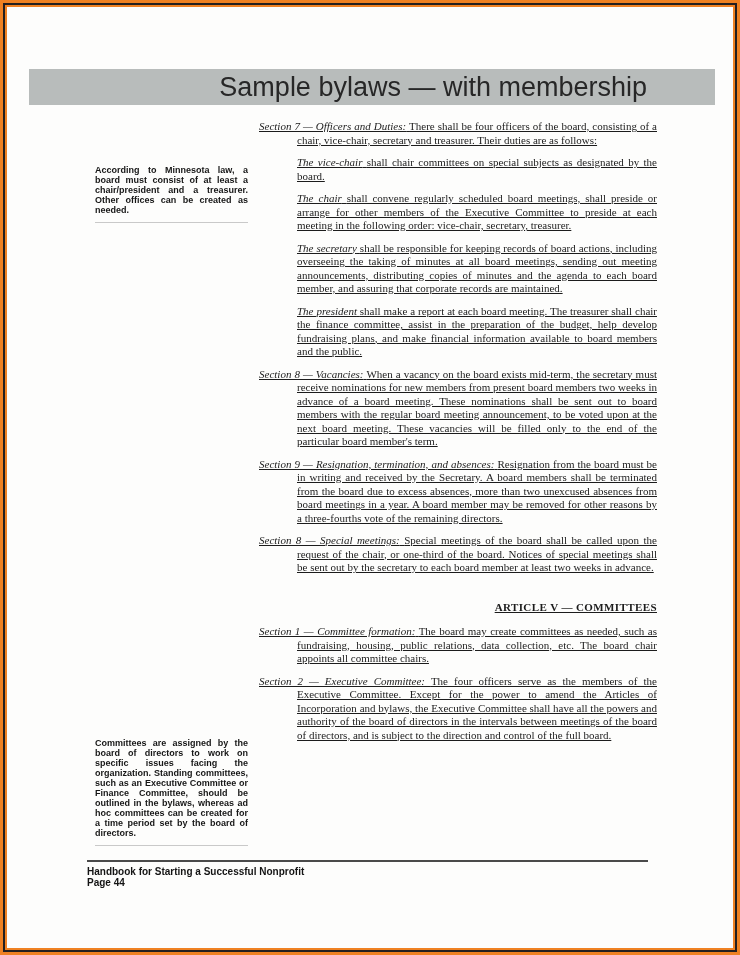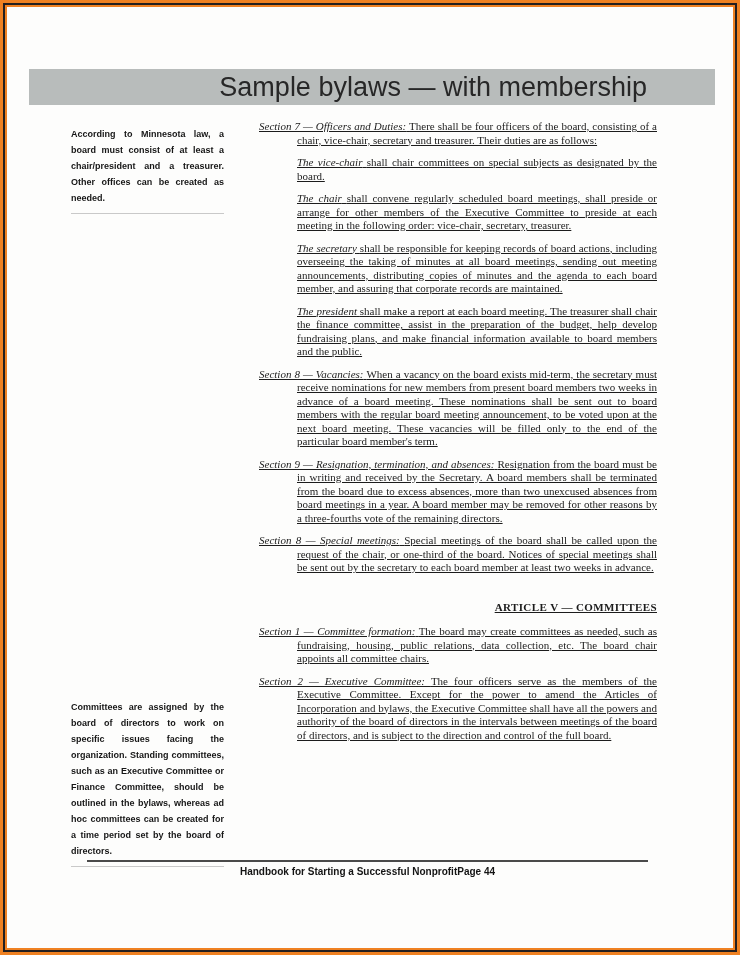--- a/index.html
+++ b/index.html
@@ -21,24 +21,24 @@
     box-sizing:border-box;background:#b8bcbb;
     display:flex;align-items:center;justify-content:flex-end;
     padding-right:68px;
     text-align:center;
   }
   .page-title{
     font-family:"Liberation Sans","DejaVu Sans",sans-serif;
     font-size:27px;color:#272727;letter-spacing:0px;white-space:nowrap;
   }
   .margin-note{
-    position:absolute;left:64px;width:153px;
+    position:absolute;left:88px;width:153px;
     font-family:"Liberation Sans","DejaVu Sans",sans-serif;
-    font-size:9px;line-height:16px;font-weight:bold;color:#161616;
-    text-align:justify;padding-bottom:7px;border-bottom:1px solid #c9c9c9;
+    font-size:9px;line-height:10px;font-weight:bold;color:#161616;
+    text-align:justify;padding-bottom:7px;border-bottom:1px solid #c9c9c9;margin-top:39px;
   }
   .note-1{top:119px;}
   .note-2{top:692px;}
   .main-column{
     position:absolute;left:252px;top:113px;width:398px;
     font-size:11px;line-height:13.5px;color:#1c1c1c;text-decoration:underline;
   }
   .sec{
     margin:0 0 9px 0;padding-left:38px;text-indent:-38px;text-align:justify;
   }
@@ -46,23 +46,23 @@
     margin:0 0 9px 38px;text-align:justify;
   }
   .lead{font-style:italic;}
   .article-heading{
     text-align:right;font-weight:bold;letter-spacing:0.4px;
     margin:26px 0 11px 0;
   }
   .footer{
     position:absolute;left:80px;top:853px;width:561px;
     border-top:2px solid #4a4a4a;padding-top:4px;
-    display:flex;justify-content:center;align-items:baseline;
+    display:flex;justify-content:flex-end;align-items:baseline;
     font-family:"Liberation Sans","DejaVu Sans",sans-serif;
-    font-size:10px;font-weight:bold;color:#141414;
+    font-size:10px;font-weight:bold;color:#141414;flex-direction:column;
   }
 </style>
 </head>
 <body>
 
 <div class="canvas">
   <div class="frame">
     <div class="page">
 
       <div class="header-bar">

